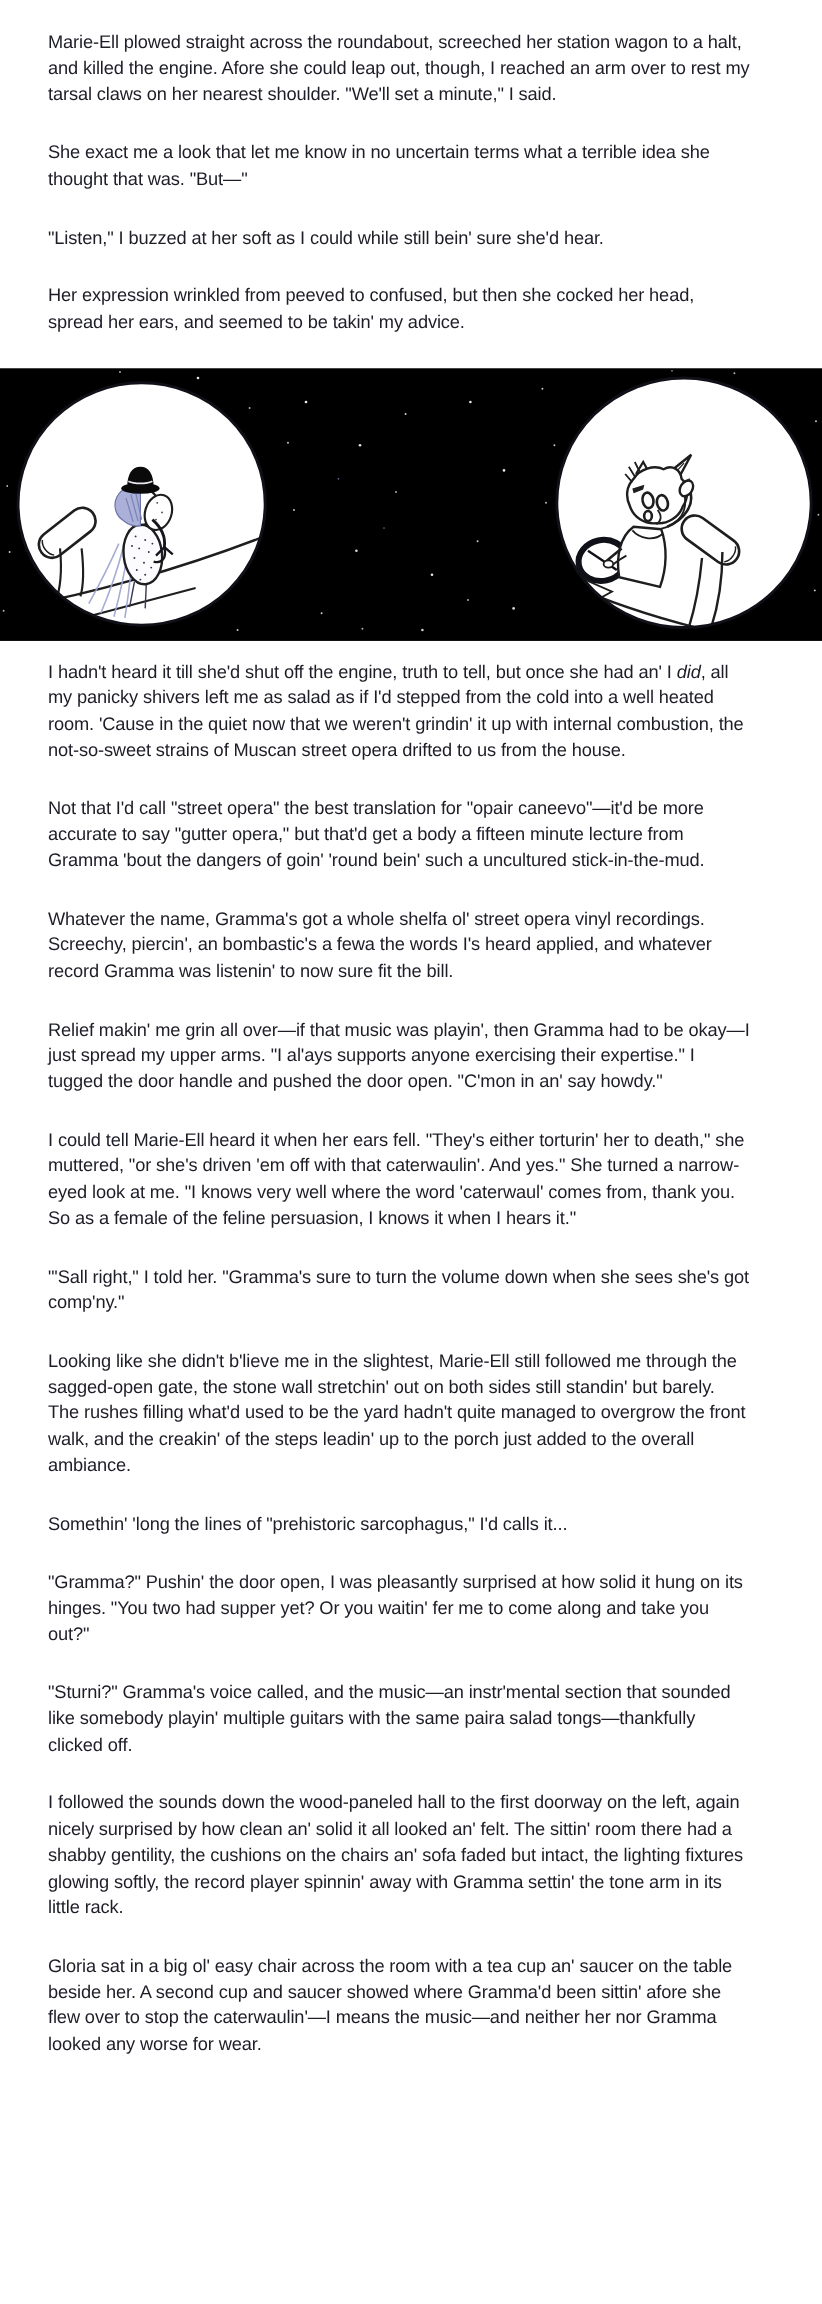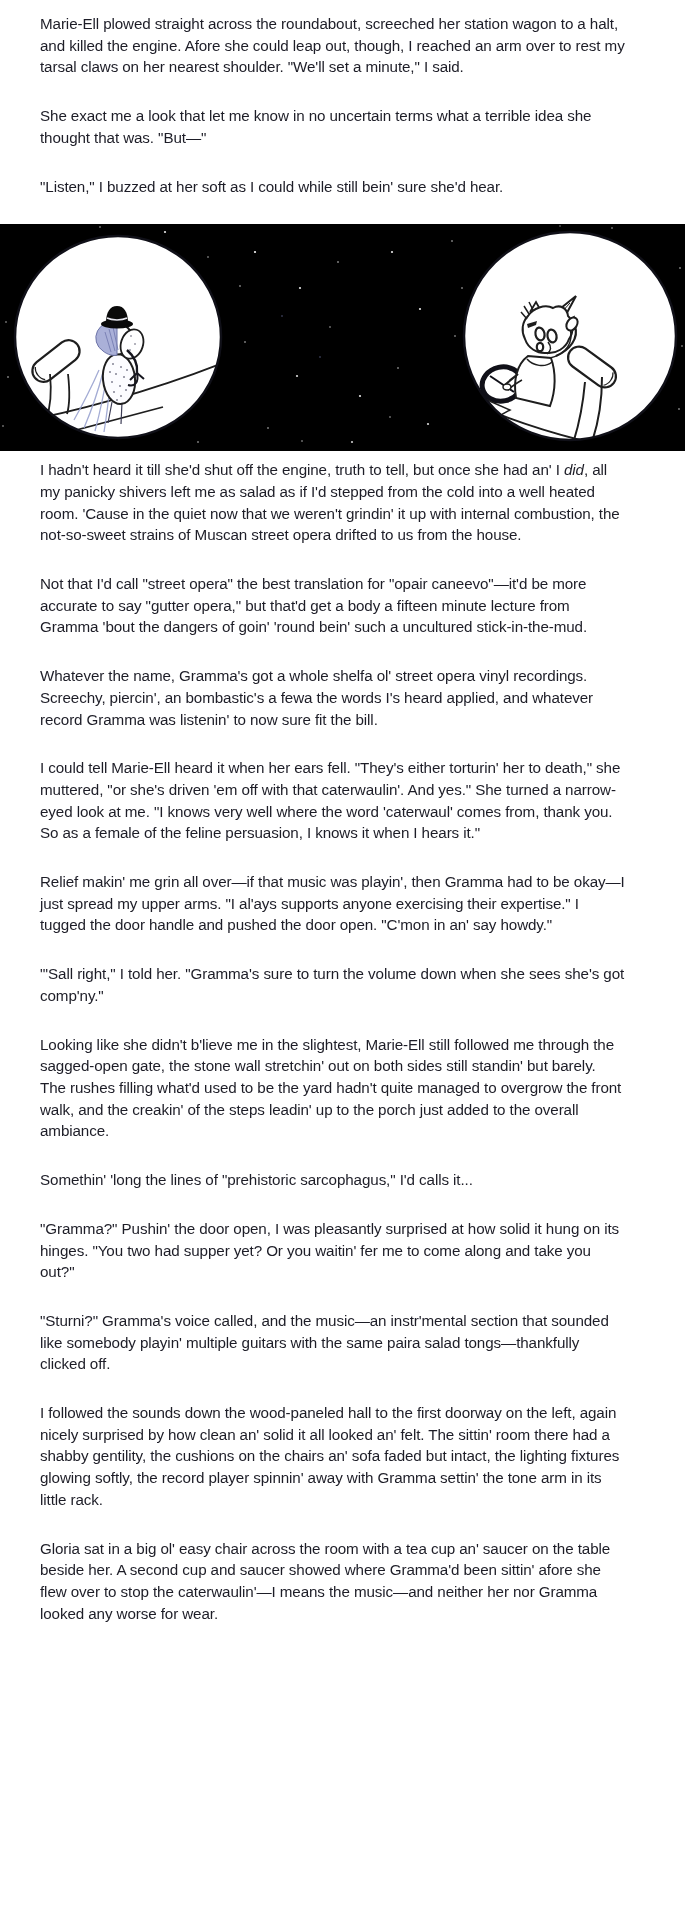--- a/index.html
+++ b/index.html
@@ -9,21 +9,21 @@
   }
   body {
     width: 685px;
     font-family: "Liberation Sans", sans-serif;
     color: #1d1d27;
   }
   main {
     padding-top: 9px;
   }
   .para {
-    margin: 4px 40px 27px 40px;
+    margin: 16px 40px 27px 40px;
     width: 585px;
     font-size: 15.2px;
     line-height: 21.7px;
     letter-spacing: -0.1px;
     text-align: left;
   }
   .para em { font-style: italic; }
   figure.panel {
     margin: 9px 0 8px 0;
     padding: 0;
@@ -34,20 +34,21 @@
   figure.panel svg { display: block; }
 </style>
 </head>
 <body>
 
 <main>
 
   <p class="para">Marie-Ell plowed straight across the roundabout, screeched her station wagon to a halt, and killed the engine. Afore she could leap out, though, I reached an arm over to rest my tarsal claws on her nearest shoulder. "We'll set a minute," I said.</p>
   <p class="para">She exact me a look that let me know in no uncertain terms what a terrible idea she thought that was. "But—"</p>
   <p class="para">"Listen," I buzzed at her soft as I could while still bein' sure she'd hear.</p>
+  <p class="para">Her expression wrinkled from peeved to confused, but then she cocked her head, spread her ears, and seemed to be takin' my advice.</p>
 
   <figure class="panel">
     <svg width="685" height="227" viewBox="0 0 685 227" xmlns="http://www.w3.org/2000/svg">
       <defs>
         <clipPath id="clipL">
             <ellipse cx="118" cy="113" rx="103" ry="101"></ellipse>
           </clipPath>
         <clipPath id="clipR">
             <ellipse cx="570" cy="112" rx="106" ry="104"></ellipse>
           </clipPath>
@@ -196,22 +197,22 @@
       </g>
     </svg>
   </figure>
 
   <p class="para">
     <span>I hadn't heard it till she'd shut off the engine, truth to tell, but once she had an' I </span><em>did</em><span>, all my panicky shivers left me as salad as if I'd stepped from the cold into a well heated room. 'Cause in the quiet now that we weren't grindin' it up with internal combustion, the not-so-sweet strains of Muscan street opera drifted to us from the house.</span>
   </p>
 
   <p class="para">Not that I'd call "street opera" the best translation for "opair caneevo"—it'd be more accurate to say "gutter opera," but that'd get a body a fifteen minute lecture from Gramma 'bout the dangers of goin' 'round bein' such a uncultured stick-in-the-mud.</p>
   <p class="para">Whatever the name, Gramma's got a whole shelfa ol' street opera vinyl recordings. Screechy, piercin', an bombastic's a fewa the words I's heard applied, and whatever record Gramma was listenin' to now sure fit the bill.</p>
+  <p class="para">Relief makin' me grin all over—if that music was playin', then Gramma had to be okay—I just spread my upper arms. "I al'ays supports anyone exercising their expertise." I tugged the door handle and pushed the door open. "C'mon in an' say howdy."</p>
   <p class="para">I could tell Marie-Ell heard it when her ears fell. "They's either torturin' her to death," she muttered, "or she's driven 'em off with that caterwaulin'. And yes." She turned a narrow-eyed look at me. "I knows very well where the word 'caterwaul' comes from, thank you. So as a female of the feline persuasion, I knows it when I hears it."</p>
-  <p class="para">Relief makin' me grin all over—if that music was playin', then Gramma had to be okay—I just spread my upper arms. "I al'ays supports anyone exercising their expertise." I tugged the door handle and pushed the door open. "C'mon in an' say howdy."</p>
   <p class="para">"'Sall right," I told her. "Gramma's sure to turn the volume down when she sees she's got comp'ny."</p>
   <p class="para">Looking like she didn't b'lieve me in the slightest, Marie-Ell still followed me through the sagged-open gate, the stone wall stretchin' out on both sides still standin' but barely. The rushes filling what'd used to be the yard hadn't quite managed to overgrow the front walk, and the creakin' of the steps leadin' up to the porch just added to the overall ambiance.</p>
   <p class="para">Somethin' 'long the lines of "prehistoric sarcophagus," I'd calls it...</p>
   <p class="para">"Gramma?" Pushin' the door open, I was pleasantly surprised at how solid it hung on its hinges. "You two had supper yet? Or you waitin' fer me to come along and take you out?"</p>
   <p class="para">"Sturni?" Gramma's voice called, and the music—an instr'mental section that sounded like somebody playin' multiple guitars with the same paira salad tongs—thankfully clicked off.</p>
   <p class="para">I followed the sounds down the wood-paneled hall to the first doorway on the left, again nicely surprised by how clean an' solid it all looked an' felt. The sittin' room there had a shabby gentility, the cushions on the chairs an' sofa faded but intact, the lighting fixtures glowing softly, the record player spinnin' away with Gramma settin' the tone arm in its little rack.</p>
   <p class="para">Gloria sat in a big ol' easy chair across the room with a tea cup an' saucer on the table beside her. A second cup and saucer showed where Gramma'd been sittin' afore she flew over to stop the caterwaulin'—I means the music—and neither her nor Gramma looked any worse for wear.</p>
 
 </main>
 

